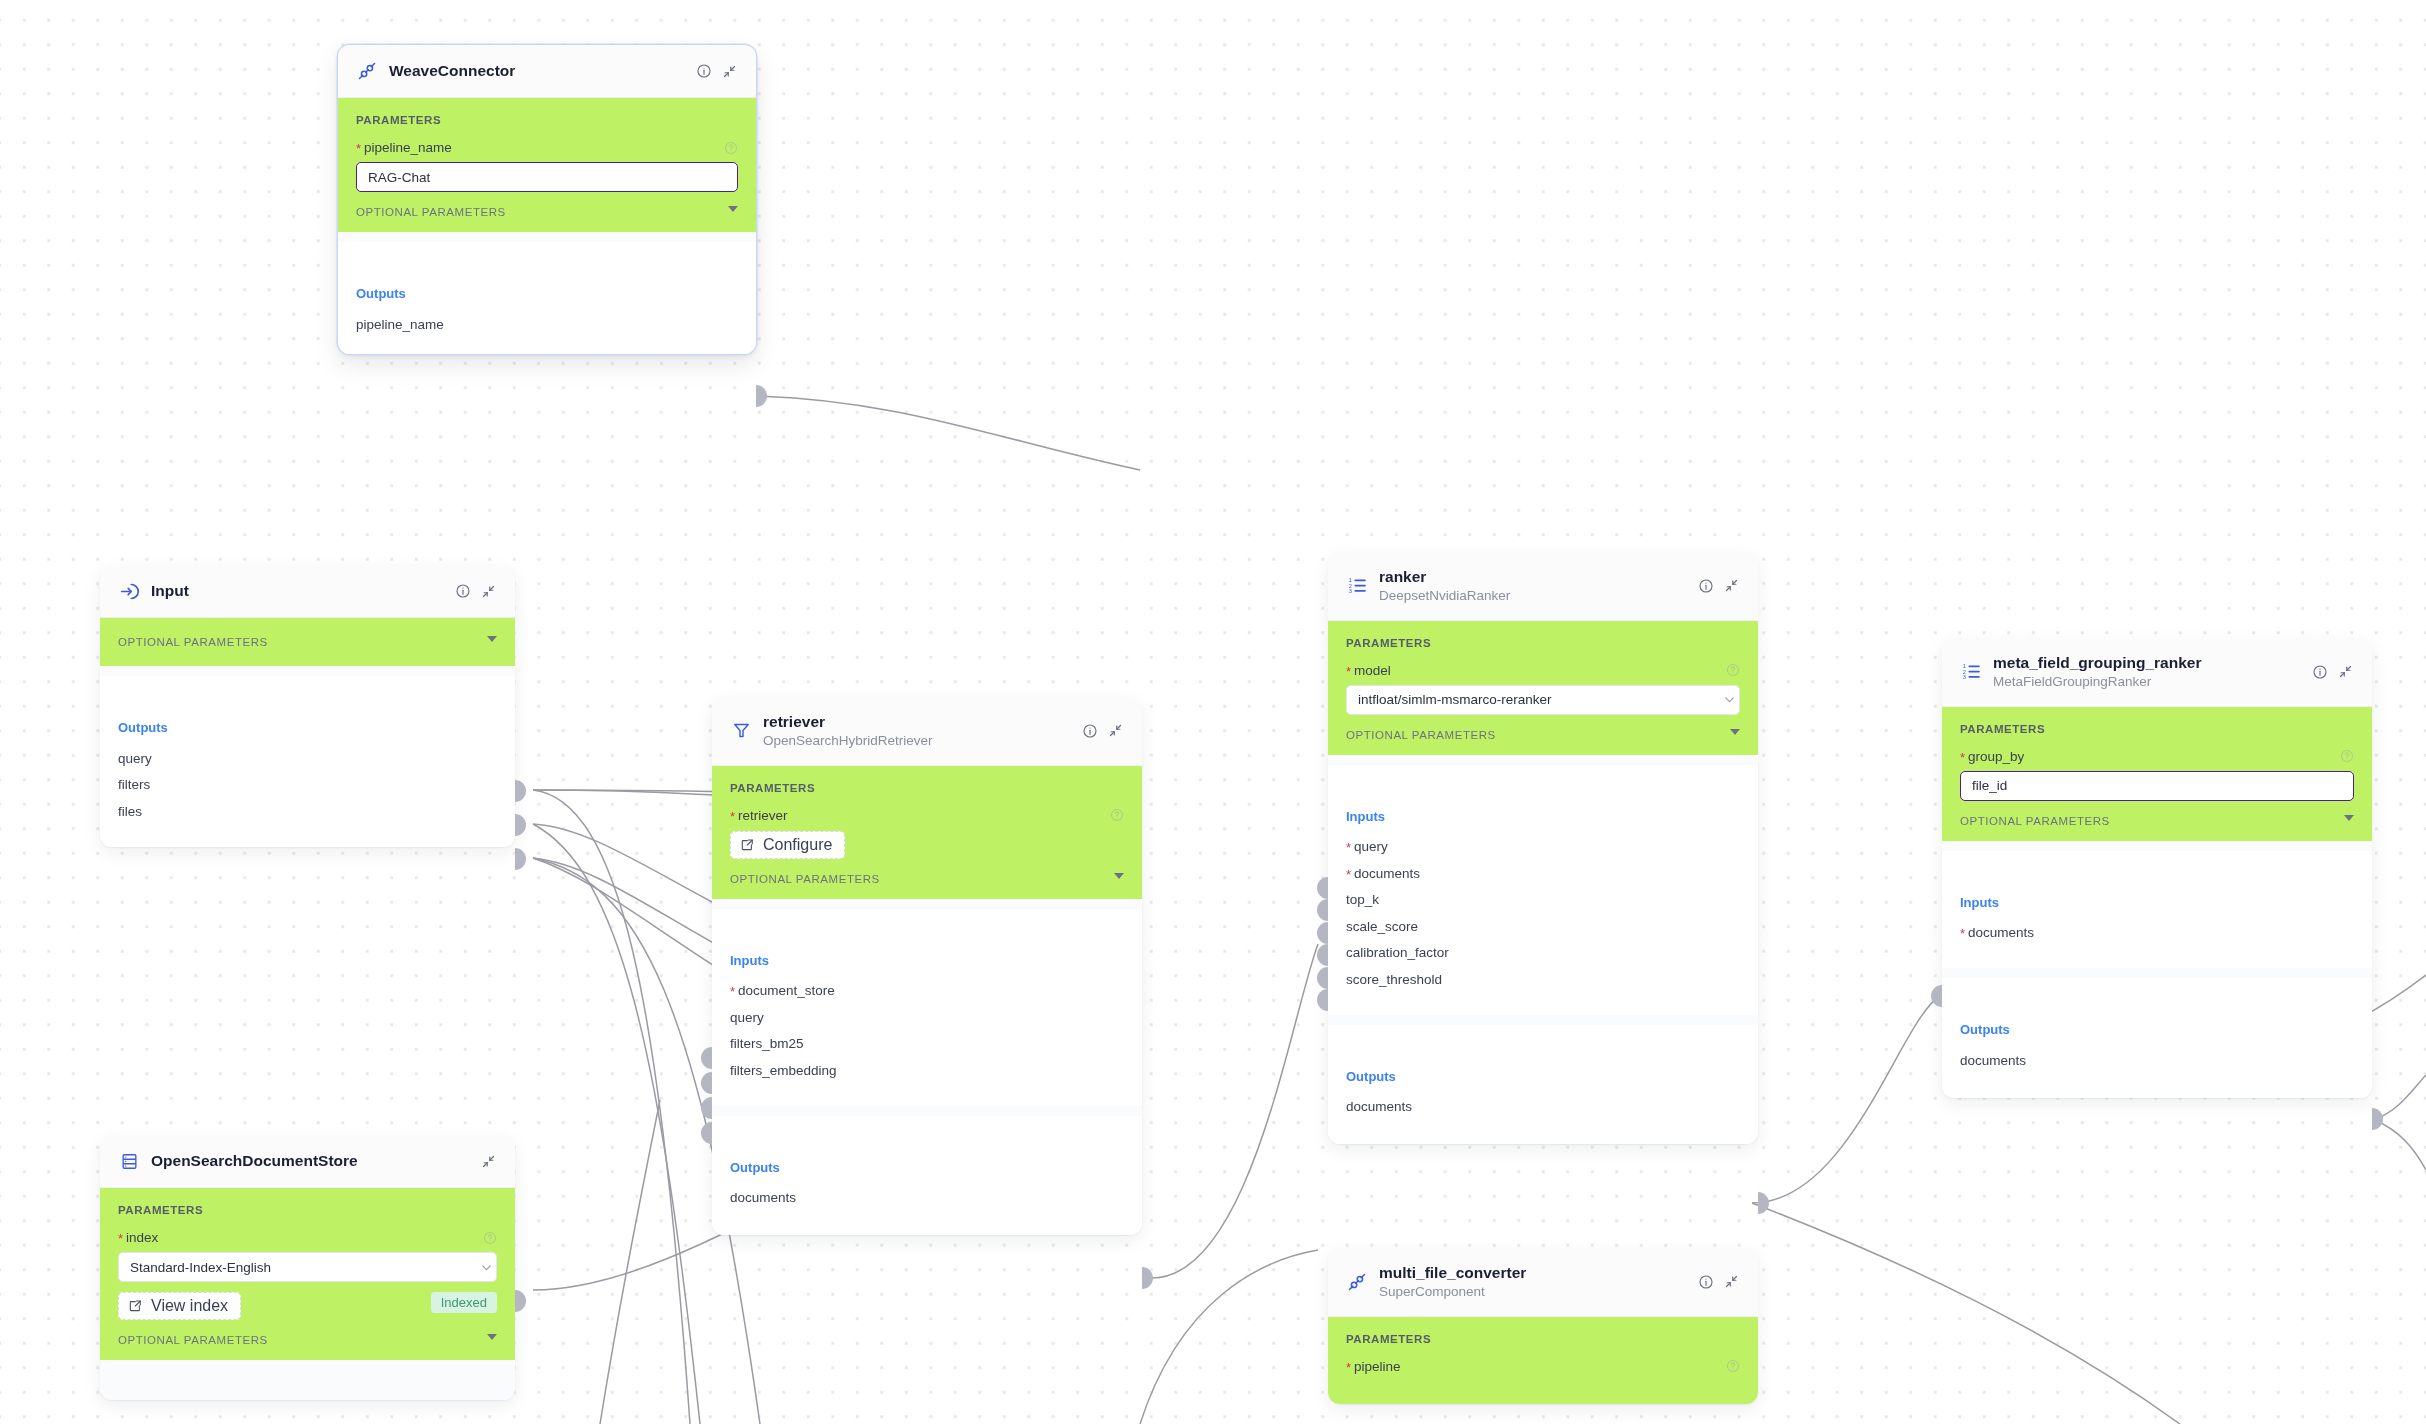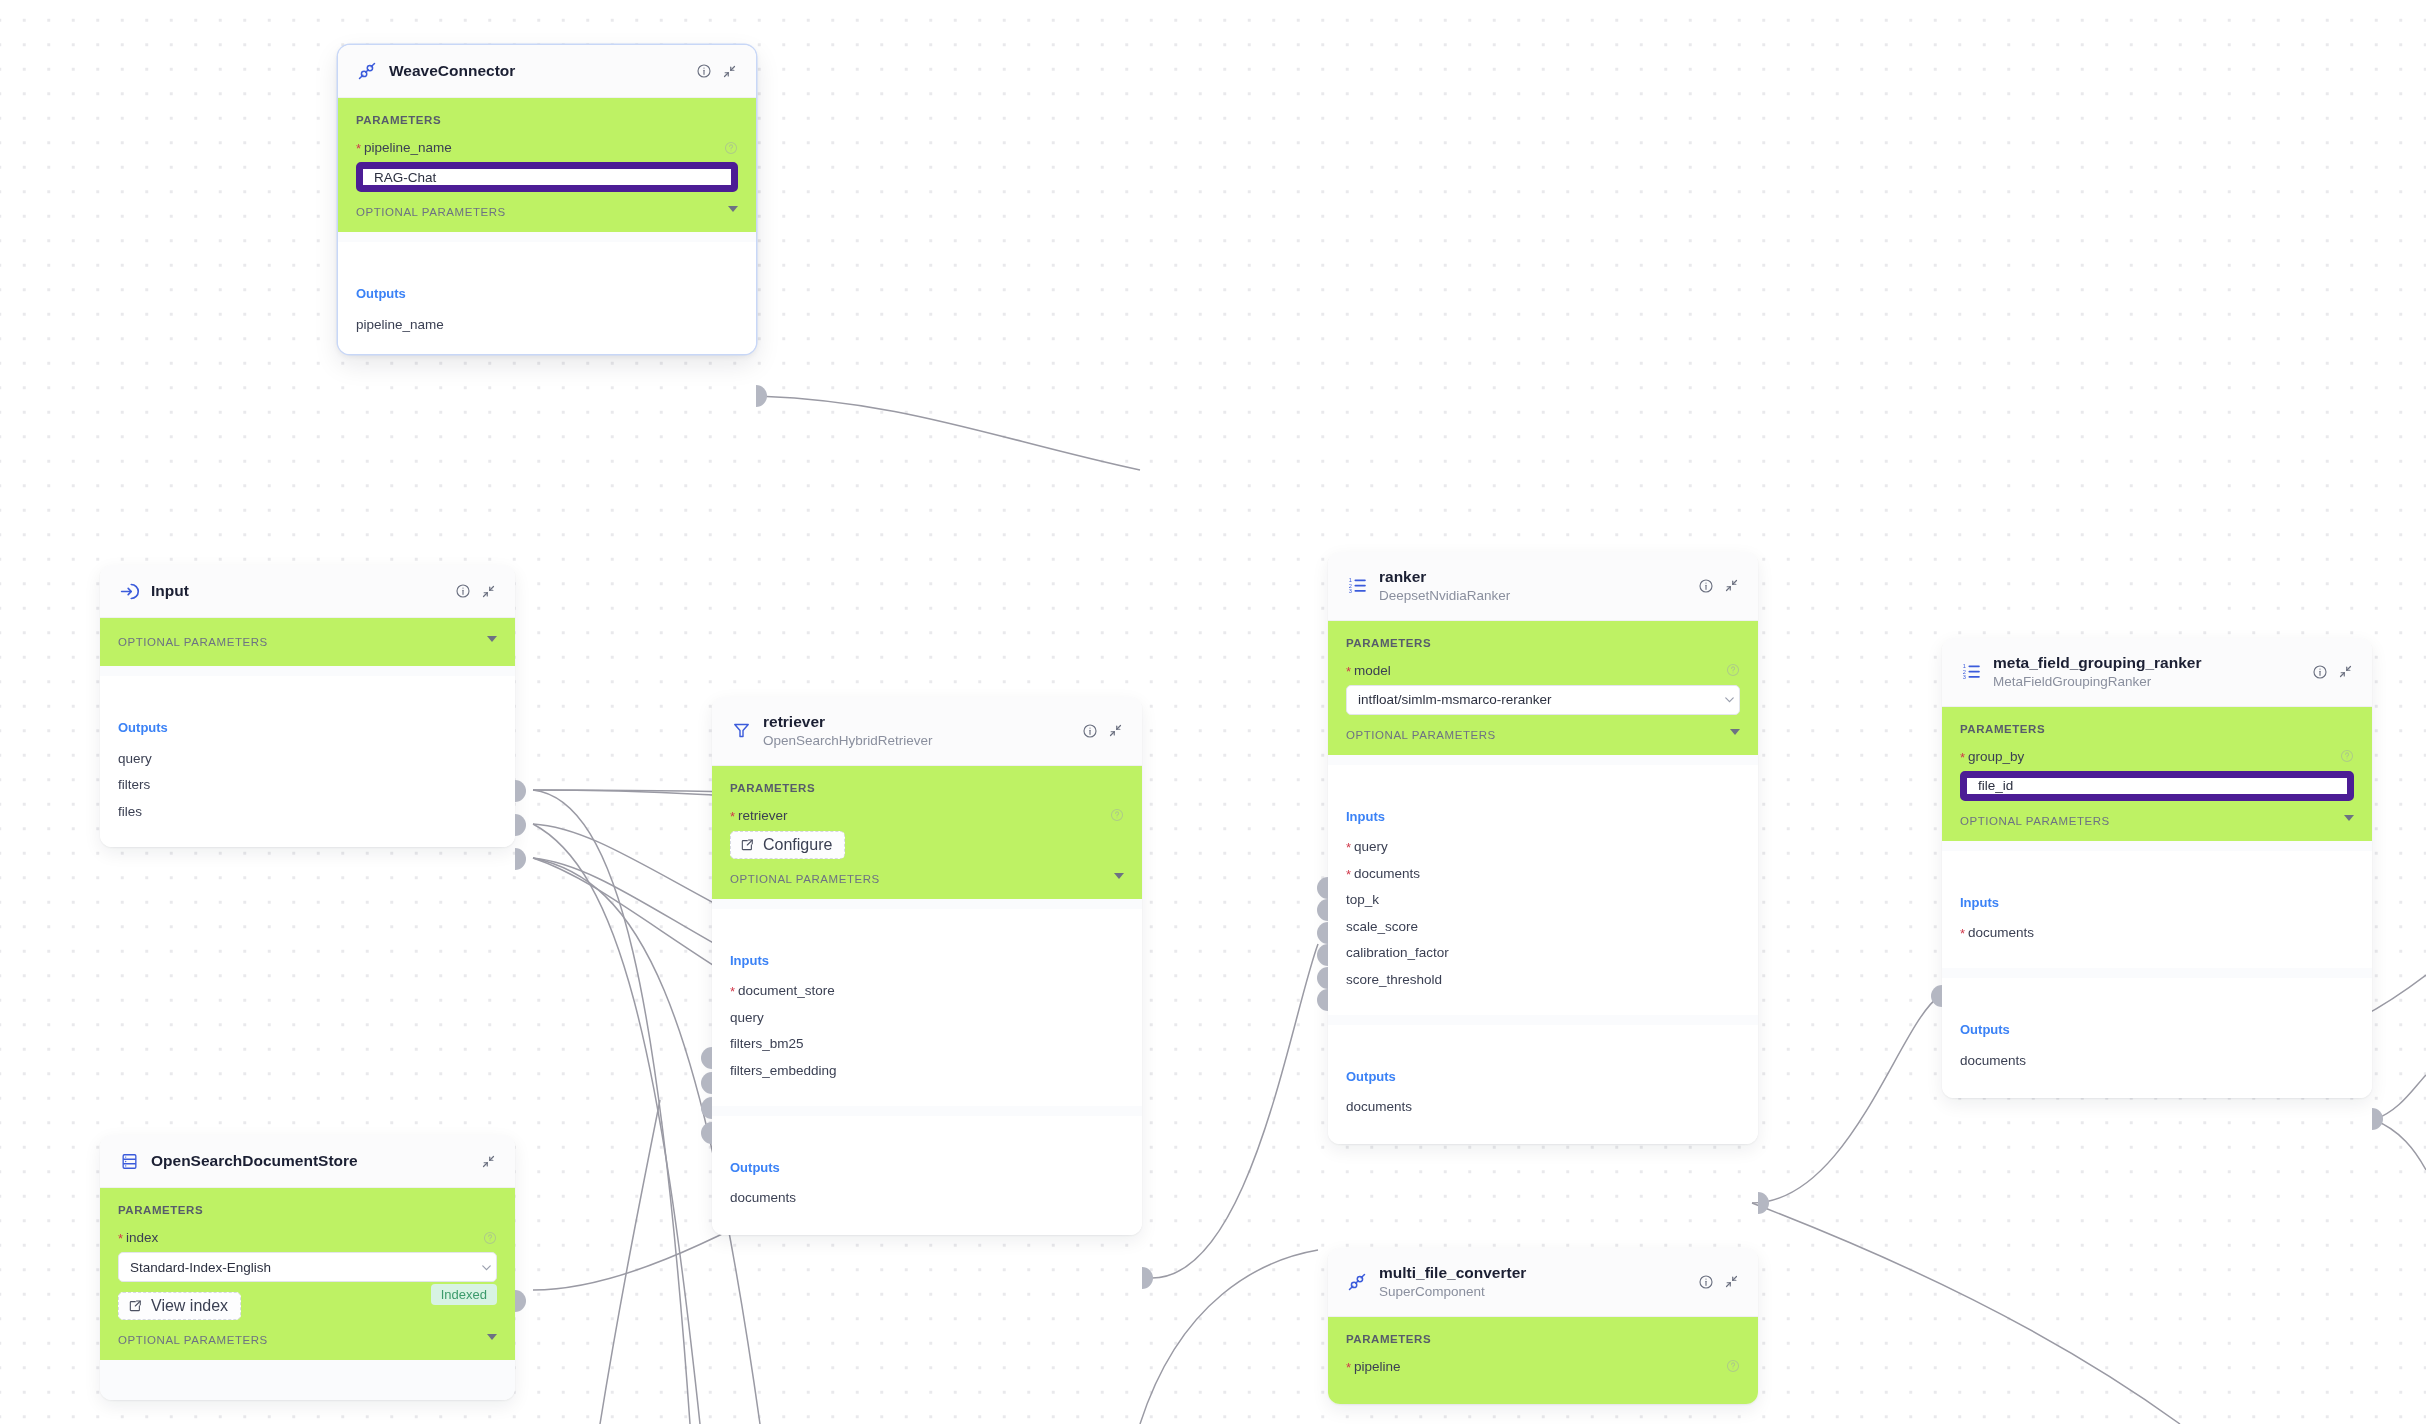--- a/index.html
+++ b/index.html
@@ -115,21 +115,21 @@
   }
   .help-icon {
     width: 14px; height: 14px;
     opacity: 0.45;
     cursor: pointer;
   }
   .text-input {
     margin-top: 7px;
     height: 30px;
     background: #ffffff;
-    border: 7px solid #4c1d95;
+    border: 1px solid #4c1d95;
     border-radius: 5px;
     display: flex;
     align-items: center;
     padding: 0 11px;
     font-size: 13.5px;
     color: #2c3040;
     box-sizing: border-box;
   }
   .select-input {
     margin-top: 7px;
@@ -204,21 +204,21 @@
     display: inline-flex;
     align-items: center;
     padding: 3px 10px;
     border-radius: 4px;
     background: #d8f3e3;
     color: #3c9a6c;
     font-size: 13px;
   }
   .row-between {
     display: flex;
-    align-items: flex-start;
+    align-items: center;
     justify-content: space-between;
     margin-top: 2px;
   }
   .port {
     position: absolute;
     width: 11px;
     height: 22px;
     background: #b4b7c2;
     z-index: 4;
   }

